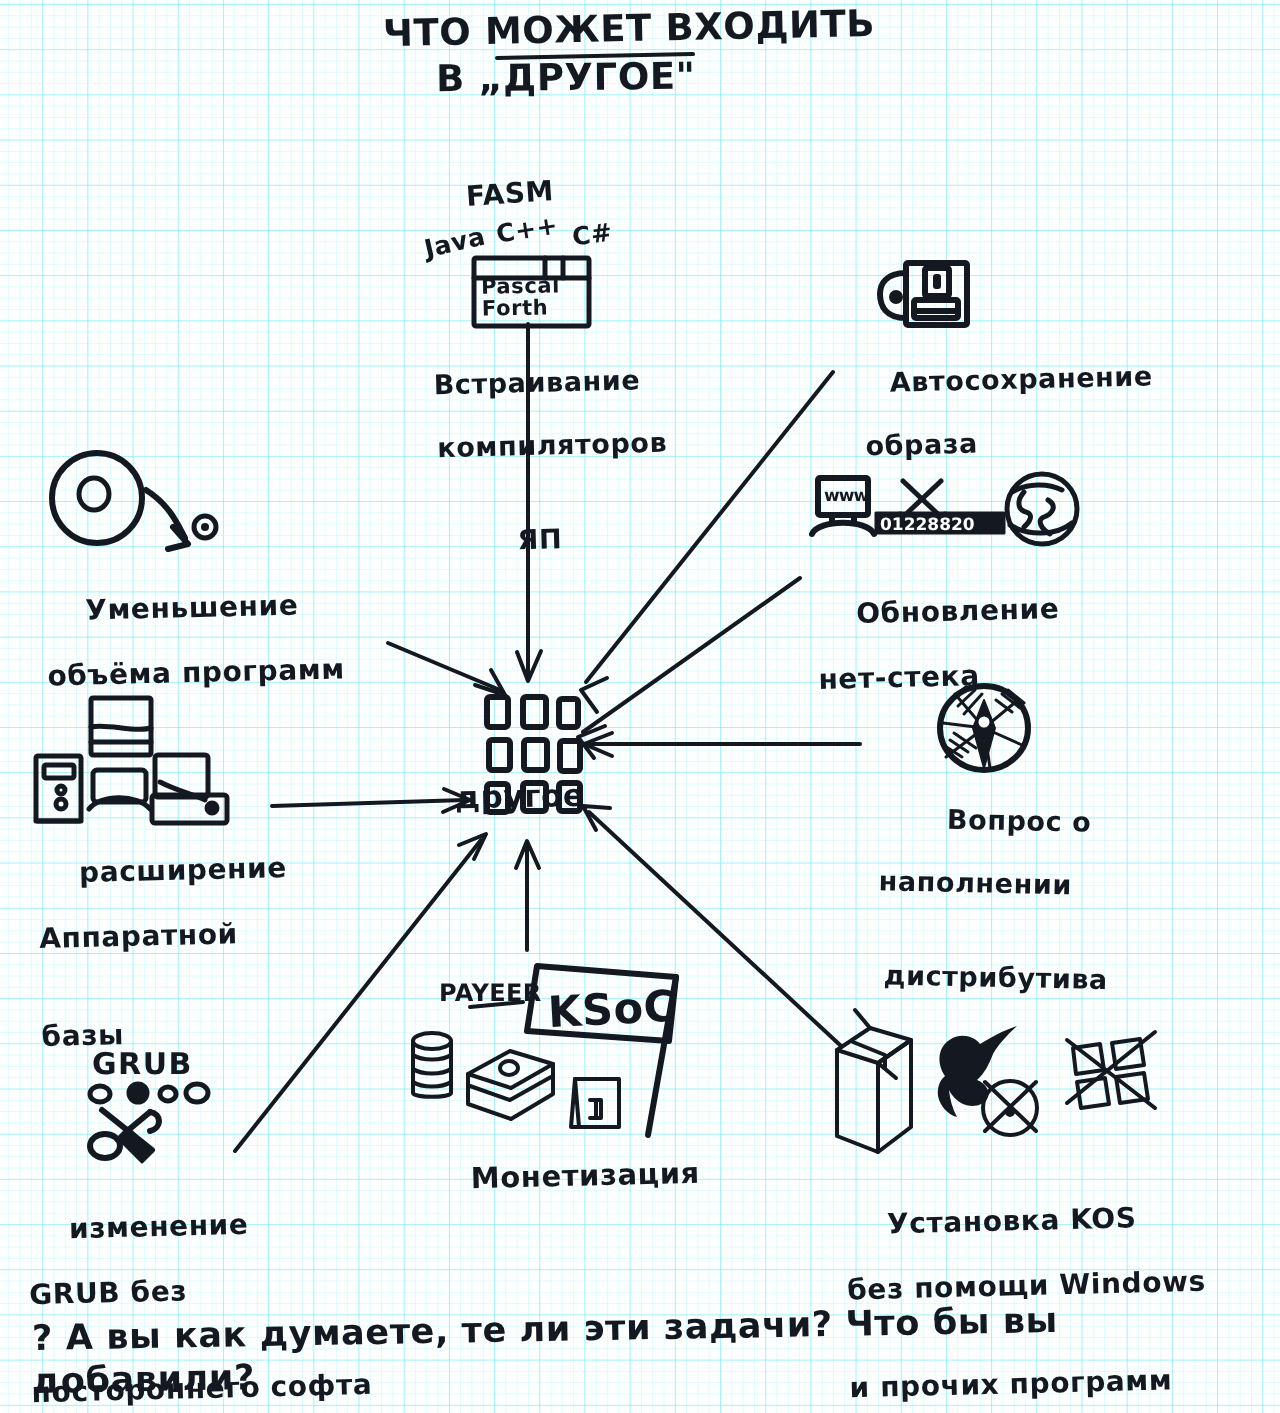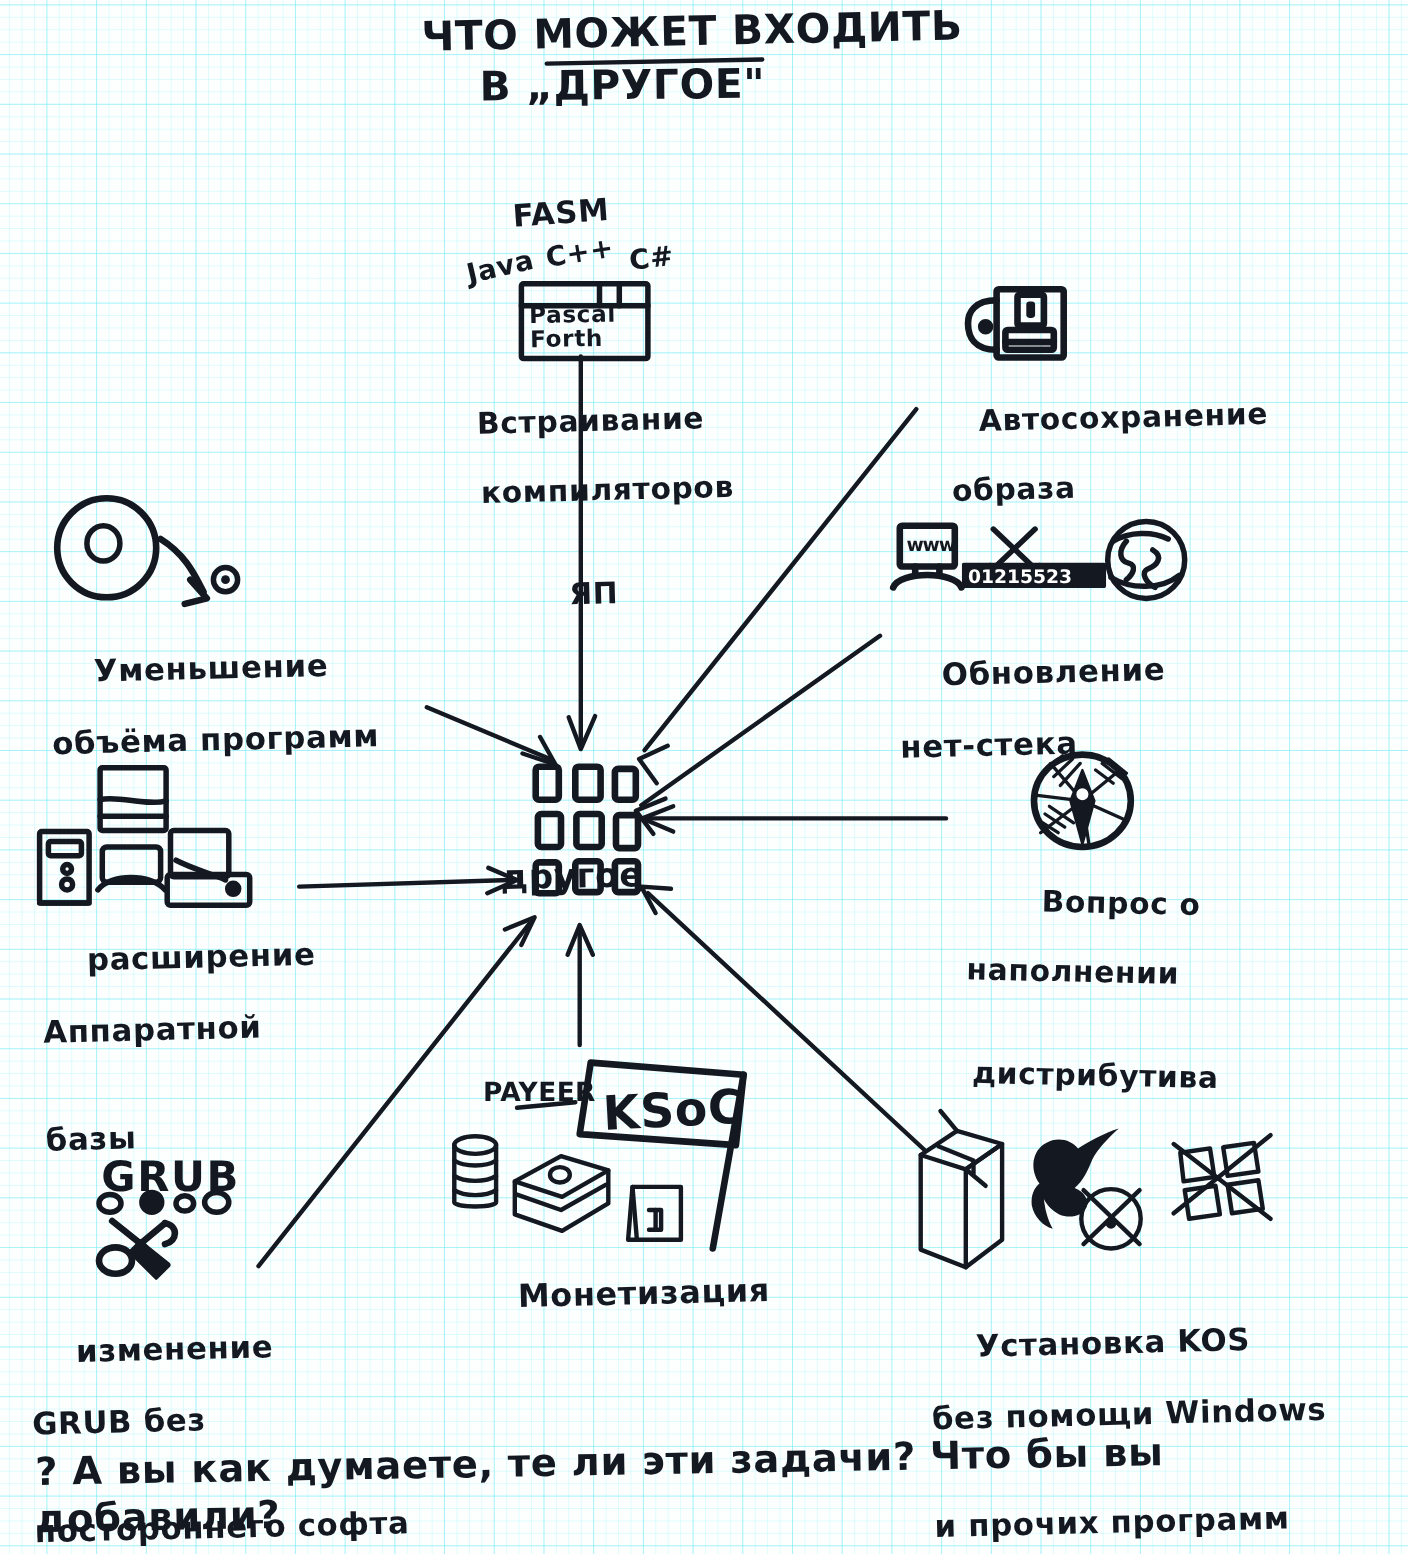--- a/index.html
+++ b/index.html
@@ -76,21 +76,21 @@
 
   
   #t-fasm{left:466px;top:178px;font-size:28px;transform:rotate(-4deg);}
   #t-java{left:424px;top:228px;font-size:25px;transform:rotate(-13deg);}
   #t-cpp{left:496px;top:215px;font-size:25px;transform:rotate(-9deg);}
   #t-csharp{left:572px;top:220px;font-size:25px;transform:rotate(-7deg);}
   #t-pascal{left:481px;top:274px;font-size:21px;font-weight:700;transform:rotate(-1deg);}
   #t-forth{left:482px;top:296px;font-size:21px;font-weight:700;transform:rotate(-1deg);}
   #t-www{left:824px;top:487px;font-size:17px;letter-spacing:-1px;text-align:center;}
   #t-binary{left:880px;top:516px;font-size:17px;letter-spacing:0px;color:#fff;}
-  #t-grub{left:92px;top:1048px;font-size:38px;letter-spacing:1.5px;}
+  #t-grub{left:92px;top:1048px;font-size:30px;letter-spacing:1.5px;}
   #t-payeer{left:439px;top:980px;font-size:24px;letter-spacing:.4px;}
   #t-ksoc{left:548px;top:986px;font-size:43px;transform:rotate(-3deg);}
   #t-center{left:455px;top:780px;font-size:31px;transform:rotate(-1deg);}
 
   
   #q1{left:32px;top:1310px;font-size:35px;transform:rotate(-1deg);}
   #q2{left:32px;top:1360px;font-size:35px;transform:rotate(-1deg);}
 </style>
 </head>
 <body>
@@ -340,21 +340,21 @@
     </g>
   </svg>
 
   <div class="hw" id="t-fasm">FASM</div>
   <div class="hw" id="t-java">Java</div>
   <div class="hw" id="t-cpp">C++</div>
   <div class="hw" id="t-csharp">C#</div>
   <div class="hw" id="t-pascal">Pascal</div>
   <div class="hw" id="t-forth">Forth</div>
   <div class="hw" id="t-www">www</div>
-  <div class="hw" id="t-binary">01215523</div>
+  <div class="hw" id="t-binary">01228820</div>
   <div class="hw" id="t-grub">GRUB</div>
   <div class="hw" id="t-payeer">PAYEER</div>
   <div class="hw" id="t-ksoc">KSoC</div>
   <div class="hw" id="t-center">другое</div>
 
   <div class="hw skew" id="lbl-compilers">
     <span class="l1">Встраивание</span>
     <span class="l2">компиляторов</span>
     <span class="l3">ЯП</span>
   </div>

